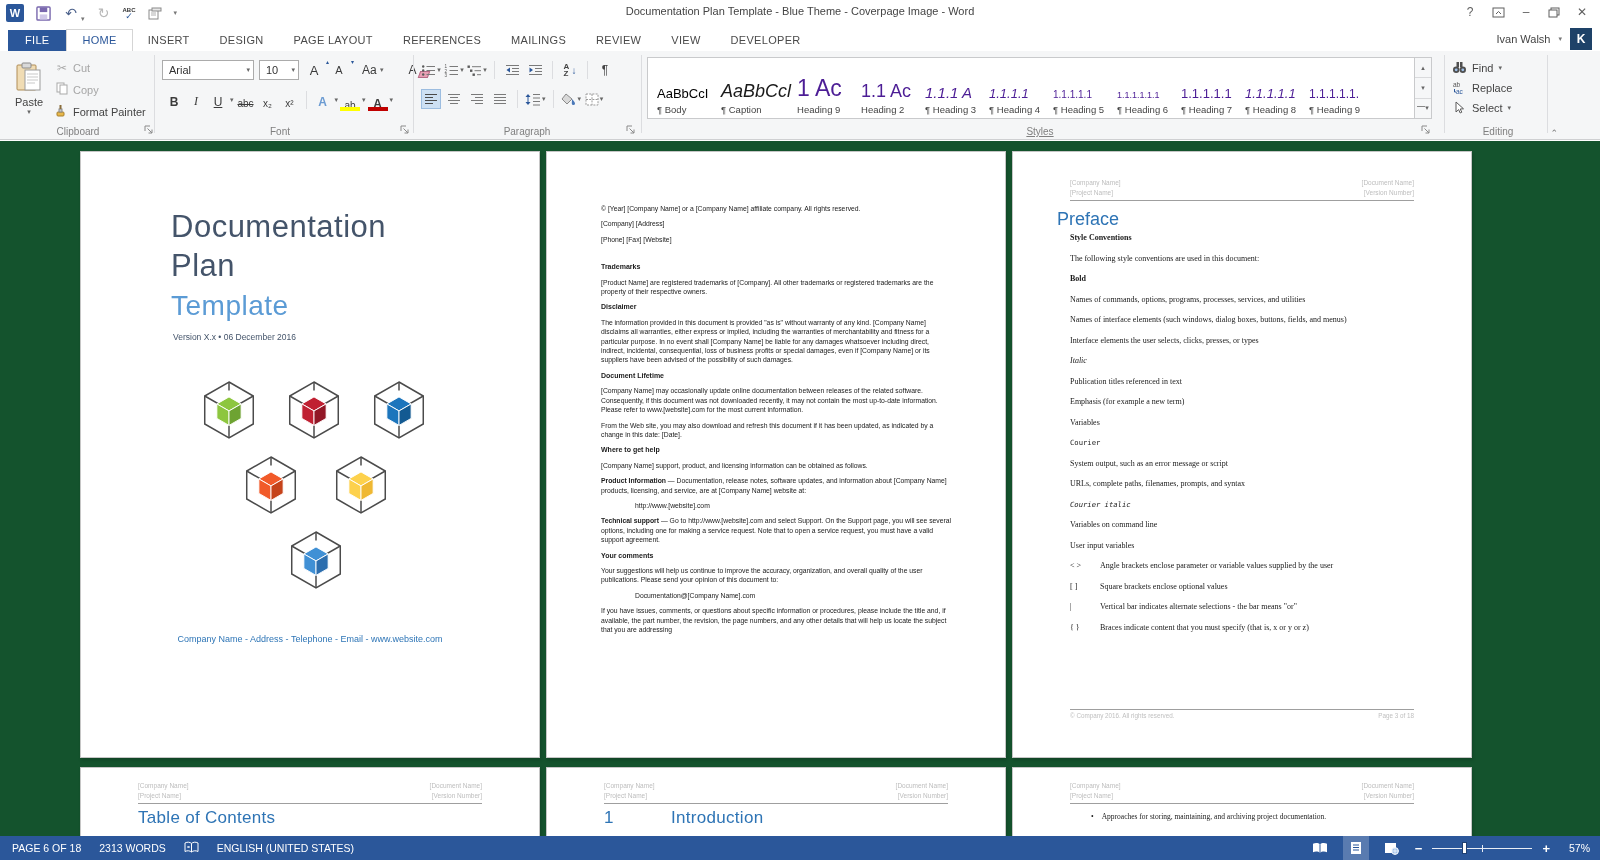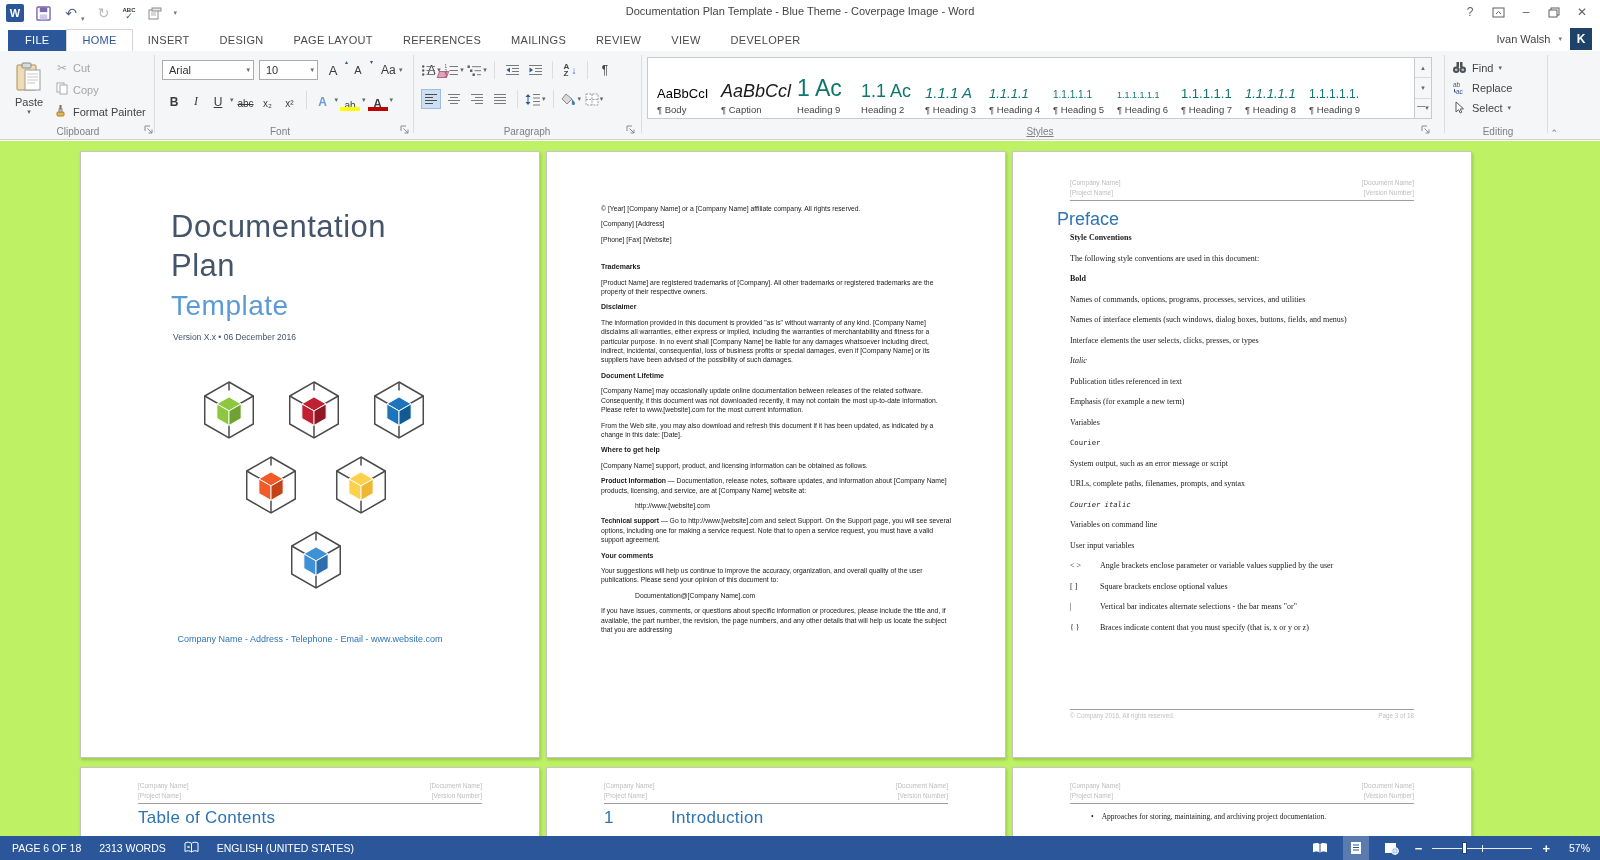--- a/index.html
+++ b/index.html
@@ -80,21 +80,21 @@
   .para-row2 { position:absolute; left:421px; top:38px; display:flex; align-items:center; gap:3px; }
   .pbtn { height:20px; min-width:20px; display:inline-flex; align-items:center; justify-content:center; gap:1px; }
   .pbtn.sel { background:#cde0f3; border:1px solid #9cbde0; }
   .pilcrow { font-size:12px; color:#444; }
   .sortb { font-size:8px; font-weight:bold; color:#444; display:flex; flex-direction:column; line-height:7px; }
   .sort-arrow { color:#2b579a; font-size:10px; margin-left:1px; }
 
   
   .gallery { position:absolute; left:647px; top:6px; width:768px; height:62px; background:#fff; border:1px solid #c9cacc; display:flex; align-items:flex-end; overflow:hidden; padding:2px 2px 3px 6px; }
   .sty { min-width:64px; padding:0 3px; display:flex; flex-direction:column; align-items:flex-start; justify-content:flex-end; height:100%; }
-  .sty .prev { color:#0f766e; white-space:nowrap; line-height:1; margin-bottom:4px; }
+  .sty .prev { color:#4c1d95; white-space:nowrap; line-height:1; margin-bottom:4px; }
   .sty .slabel { font-size:9.5px; color:#444; white-space:nowrap; }
   .sv-body .prev { color:#000; font-size:13px; }
   .sv-caption .prev { color:#1a1a1a; font-size:18px; font-style:italic; }
   .sv-h1 .prev { font-size:23px; }
   .sv-h2 .prev { font-size:18px;margin-top:24px; }
   .sv-h3 .prev { font-size:15px; font-style:italic; }
   .sv-h4 .prev { font-size:13px; font-style:italic; }
   .sv-h5 .prev { font-size:10px; }
   .sv-h6 .prev { font-size:9px; }
   .sv-h7 .prev { font-size:13px; }
@@ -103,21 +103,21 @@
   .gal-scroll { position:absolute; left:1415px; top:6px; width:17px; height:62px; border:1px solid #c9cacc; border-left:none; display:flex; flex-direction:column; }
   .gal-scroll .gs { flex:1; display:flex; align-items:center; justify-content:center; font-size:7px; color:#666; border-bottom:1px solid #d9dadc; background:#f6f7f8; }
   .gal-scroll .gs:last-child { border-bottom:none; }
   .gs-more { border-top:1px solid #888; width:8px; height:0; position:relative; top:-2px; }
 
   
   .edit-col { position:absolute; left:1452px; top:10px; display:flex; flex-direction:column; gap:7px; }
   .edit-col .rbtn { gap:5px; }
 
   
-  .docarea { position:absolute; top:141px; left:0; right:0; bottom:24px; background:#bef264; overflow:hidden; }
+  .docarea { position:absolute; top:141px; left:0; right:0; bottom:24px; background:#14532d; overflow:hidden; }
   .page { position:absolute; width:460px; height:607px; background:#fff; border:1px solid #c6c6c6; box-shadow:1px 2px 3px rgba(0,0,0,.18); }
   #page1 { left:80px; top:10px; }
   #page2 { left:546px; top:10px; }
   #page3 { left:1012px; top:10px; }
   #page4 { left:80px; top:626px; }
   #page5 { left:546px; top:626px; }
   #page6 { left:1012px; top:626px; }
 
   
   .cover-title { position:absolute; left:90px; top:55px; font-size:31px; line-height:39px; color:#44546a; letter-spacing:.5px; }
@@ -314,21 +314,21 @@
           <path d="M4.5 4.5 L9 9 M9 5.5 V9 H5.5" stroke="#8a8a8a" fill="none"></path>
         </svg>
     </span>
     <div class="gdiv" style="left:154px;"></div>
 
     <div class="font-row1">
       <span class="combo" style="width:92px;">
         <span>Arial</span>
         <span class="dd">▾</span>
       </span>
-      <span class="combo" style="width:59px;">
+      <span class="combo" style="width:40px;">
         <span>10</span>
         <span class="dd">▾</span>
       </span>
       <span class="fbtn grow-a">
           <span>A</span>
           <span class="tri">▴</span>
         </span>
       <span class="fbtn shrink-a">
           <span>A</span>
           <span class="tri">▾</span>

